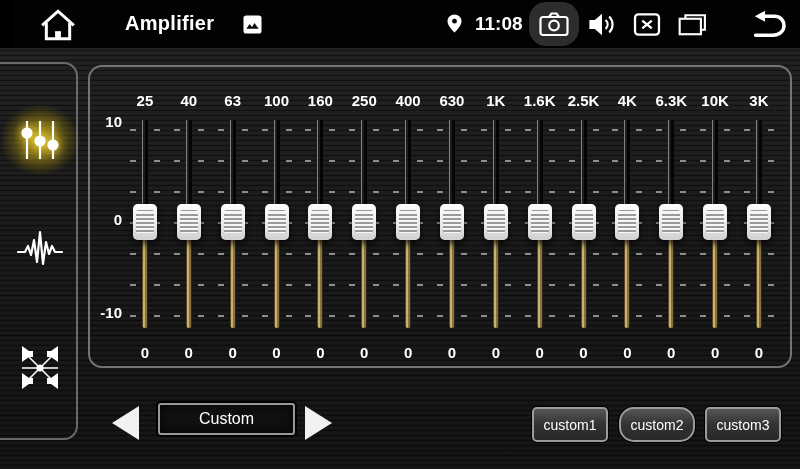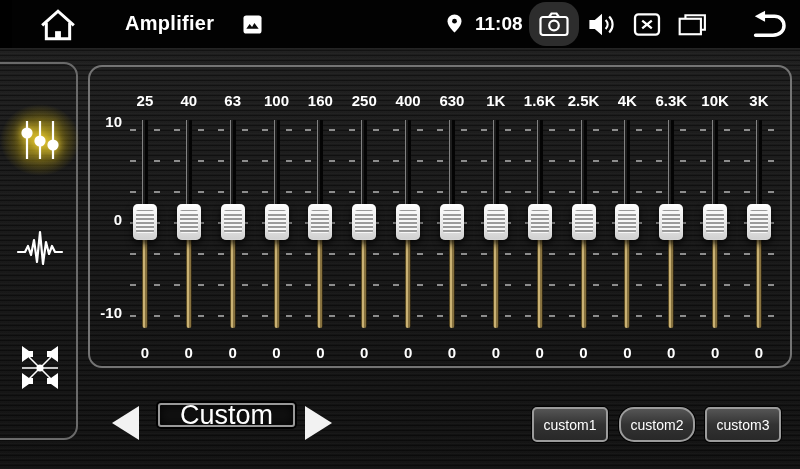--- a/index.html
+++ b/index.html
@@ -41,23 +41,23 @@
   .thumb{position:absolute;left:calc(50% - 12px);top:89px;width:24px;height:36px;border-radius:5px;
          background:linear-gradient(180deg,#fff,#e6e6e6 60%,#cfcfcf);
          box-shadow:0 4px 7px rgba(0,0,0,.7), inset 0 0 1px #fff;}
   .thumb::after{content:"";position:absolute;left:3px;right:3px;top:6px;bottom:7px;border-radius:2px;
          background:repeating-linear-gradient(180deg,#9a9a9a 0 1.5px,#f7f7f7 1.5px 4.1px);}
   .val{margin-top:13px;height:18px;font-size:15px;font-weight:bold;}
   
   .tri{width:0;height:0;border-top:17px solid transparent;border-bottom:17px solid transparent;cursor:pointer;}
   .tri-l{left:112px;top:358px;border-right:27px solid #f2f2f2;}
   .tri-r{left:305px;top:358px;border-left:27px solid #f2f2f2;}
-  .preset-box{left:158px;top:355px;width:137px;height:24px;background:#101010;border:2px solid #989898;
+  .preset-box{left:158px;top:355px;width:137px;height:32px;background:#101010;border:2px solid #989898;
       border-radius:3px;box-shadow:0 0 0 2px #000, inset 0 0 10px rgba(0,0,0,.9);
-      display:flex;align-items:center;justify-content:center;font-size:27px;box-sizing:border-box;cursor:pointer;}
+      display:flex;align-items:center;justify-content:center;font-size:16px;box-sizing:border-box;cursor:pointer;}
   .reset-btn{left:392px;top:355px;width:103px;height:41px;border:2px solid #a8a8a8;border-radius:6px;
       background:linear-gradient(180deg,#585858,#3a3a3a 45%,#2b2b2b);
       box-shadow:0 0 0 2px #0a0a0a, 0 2px 3px rgba(0,0,0,.6);color:#f0f0f0;
       display:flex;align-items:center;justify-content:center;font-size:19px;letter-spacing:1.5px;box-sizing:border-box;cursor:pointer;}
   .custom-btn{top:359px;width:76px;height:35px;border:2px solid #9b9b9b;border-radius:5px;
       background:linear-gradient(180deg,#555,#333 50%,#282828);box-shadow:0 0 0 1px #000;
       display:flex;align-items:center;justify-content:center;font-size:14px;box-sizing:border-box;cursor:pointer;}
   .c1{left:532px;} .c2{left:619px;border-radius:15px;} .c3{left:705px;}
   svg{display:block;}
 </style>

